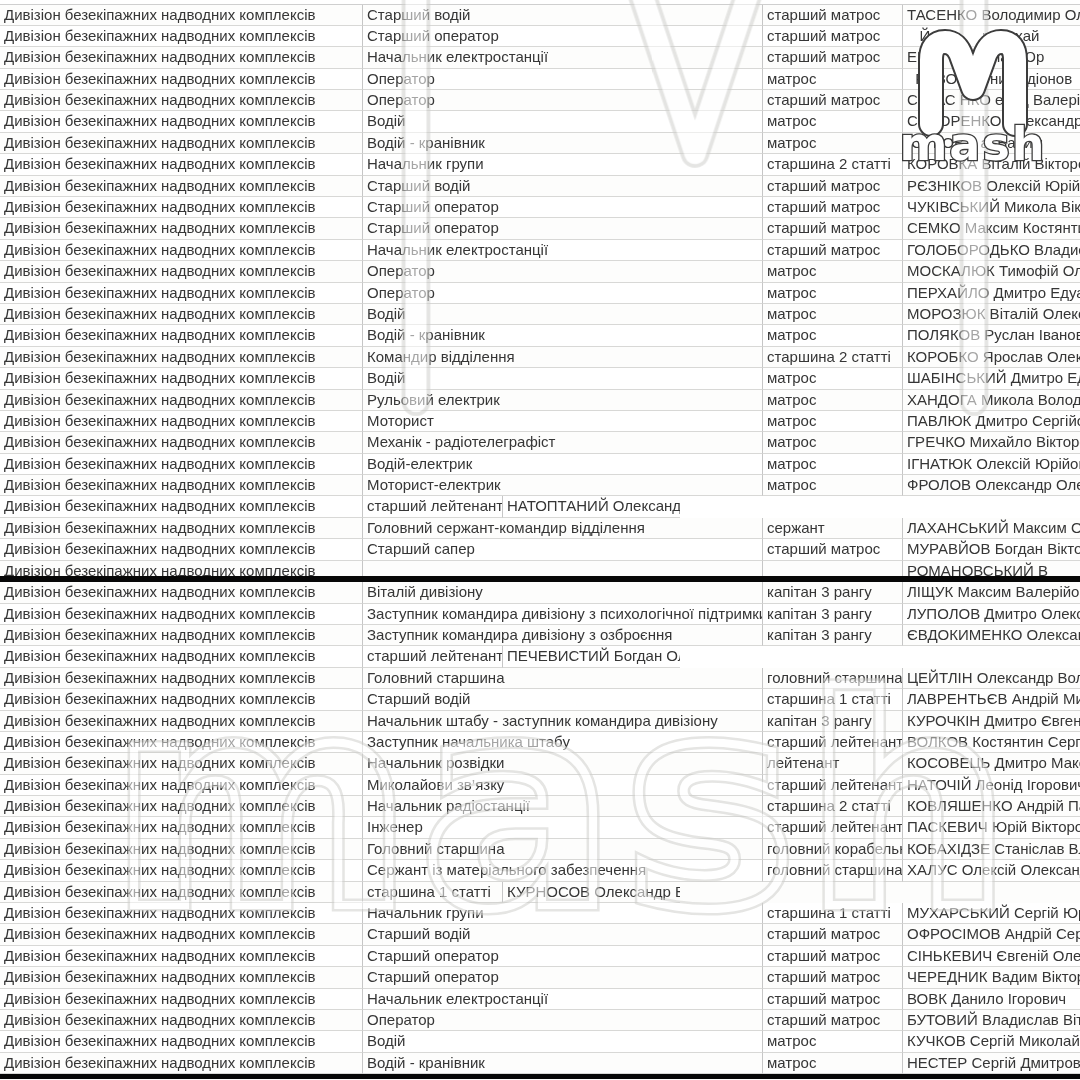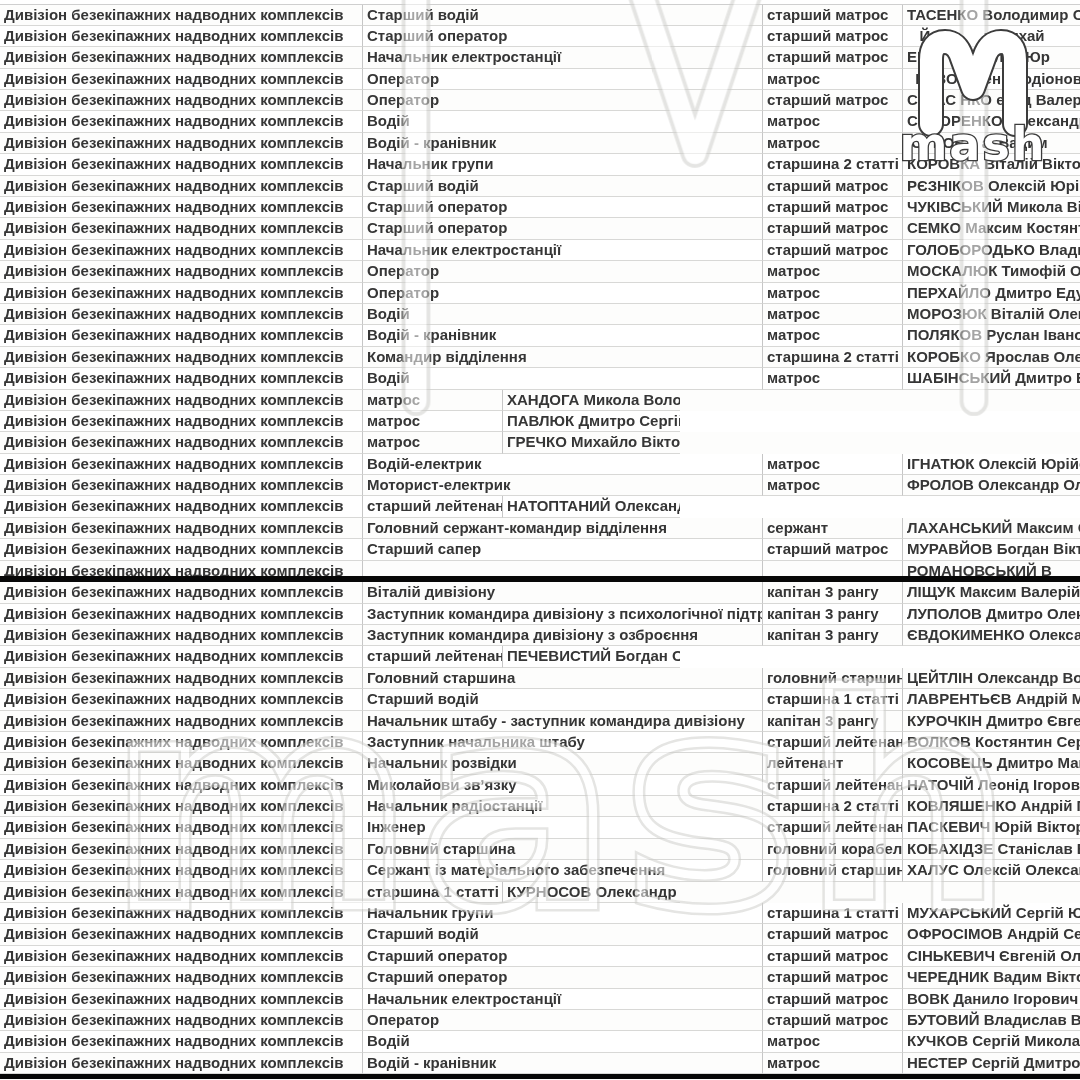--- a/index.html
+++ b/index.html
@@ -2,21 +2,21 @@
 <html><head>
 <meta charset="utf-8">
 <style>
   html,body{margin:0;padding:0;background:#ffffff;}
   .sheet{
     position:relative;width:1080px;height:1080px;overflow:hidden;
     background:#fcfcfb;
     font-family:"Liberation Sans",sans-serif;
     font-size:15px;color:#363636;
   }
-  .grid{position:relative;z-index:1;font-weight:bold;}
+  .grid{position:relative;z-index:1;}
   .toprow{height:4.5px;border-bottom:1px solid #cfcfcf;box-sizing:border-box;background:#fff;}
   .row{display:flex;height:21.4px;background:#fff;}
   .row:nth-child(odd){background:#fdfdfc;}
   .cell{
     box-sizing:border-box;height:100%;
     overflow:hidden;white-space:nowrap;
     padding-left:4px;line-height:20px;
     border-right:1px solid #c6c6c6;border-bottom:1px solid #d8d8d6;
   }
   .c1{width:363px;}
@@ -152,30 +152,33 @@
           <div class="cell c4">КОРОБКО Ярослав Олексан</div>
         </div>
         <div class="row">
           <div class="cell c1">Дивізіон безекіпажних надводних комплексів</div>
           <div class="cell c2">Водій</div>
           <div class="cell c3">матрос</div>
           <div class="cell c4">ШАБІНСЬКИЙ Дмитро Едуа</div>
         </div>
         <div class="row">
           <div class="cell c1">Дивізіон безекіпажних надводних комплексів</div>
+          <div class="cell c2">Рульовий електрик</div>
           <div class="cell c3">матрос</div>
           <div class="cell c4">ХАНДОГА Микола Володим</div>
         </div>
         <div class="row">
           <div class="cell c1">Дивізіон безекіпажних надводних комплексів</div>
+          <div class="cell c2">Моторист</div>
           <div class="cell c3">матрос</div>
           <div class="cell c4">ПАВЛЮК Дмитро Сергійов</div>
         </div>
         <div class="row">
           <div class="cell c1">Дивізіон безекіпажних надводних комплексів</div>
+          <div class="cell c2">Механік - радіотелеграфіст</div>
           <div class="cell c3">матрос</div>
           <div class="cell c4">ГРЕЧКО Михайло Вікторови</div>
         </div>
         <div class="row">
           <div class="cell c1">Дивізіон безекіпажних надводних комплексів</div>
           <div class="cell c2">Водій-електрик</div>
           <div class="cell c3">матрос</div>
           <div class="cell c4">ІГНАТЮК Олексій Юрійович</div>
         </div>
         <div class="row">

